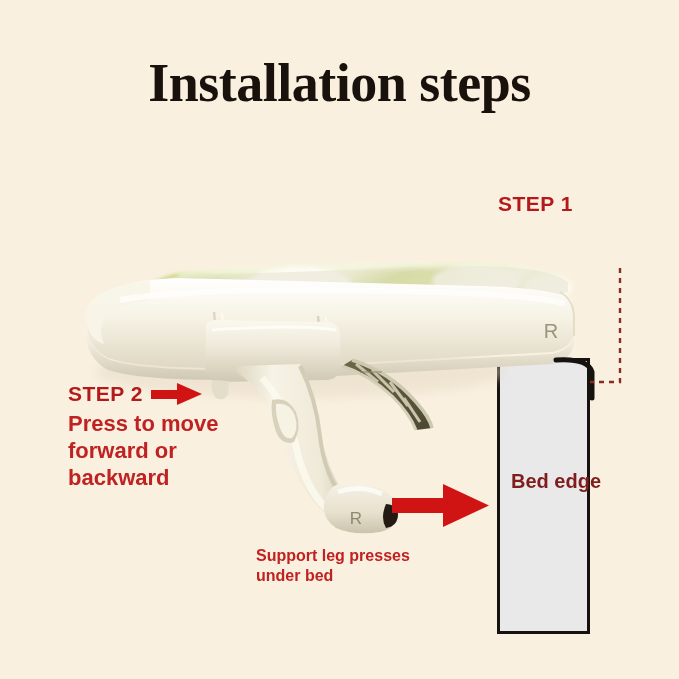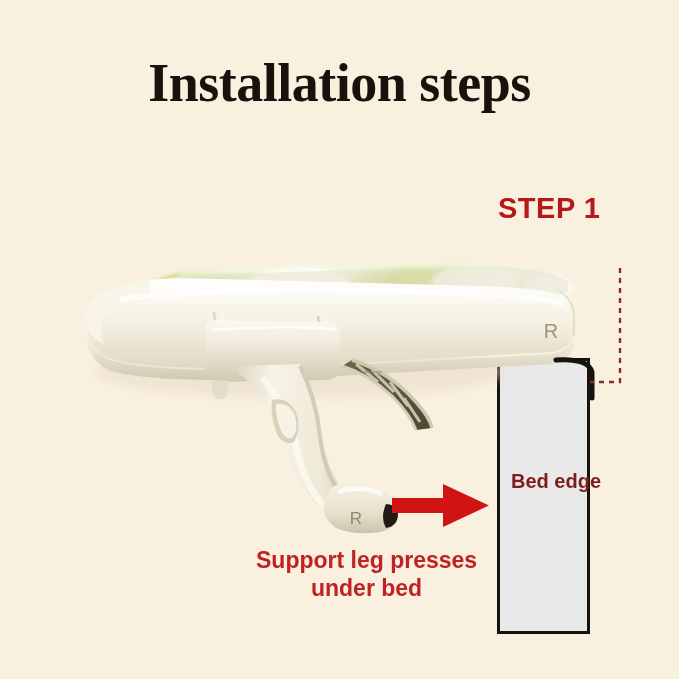--- a/index.html
+++ b/index.html
@@ -29,21 +29,21 @@
     letter-spacing: -0.5px;
     color: #19120c;
     white-space: nowrap;
   }
 
   
   .step-block { position: absolute; }
   .step-heading {
     font-family: "Liberation Sans", sans-serif;
     font-weight: bold;
-    font-size: 29px;
+    font-size: 21px;
     letter-spacing: 0.5px;
     color: #b41a1a;
     line-height: 1.05;
     white-space: nowrap;
     display: flex;
     align-items: center;
     gap: 8px;
   }
   .step-body {
     font-family: "Liberation Sans", sans-serif;
@@ -61,25 +61,24 @@
   
   .inline-arrow { display: inline-block; width: 52px; height: 24px; }
 
   
   #leg-caption {
     position: absolute;
     left: 256px;
     top: 546px;
     font-family: "Liberation Sans", sans-serif;
     font-weight: bold;
-    font-size: 23px;
+    font-size: 16px;
     line-height: 1.22;
     color: #c02121;
     white-space: pre-line;
-    text-align: center;
   }
 
   
   #bed-edge {
     position: absolute;
     left: 497px;
     top: 358px;
     width: 93px;
     height: 276px;
     background: #e9e9ea;
@@ -266,17 +265,29 @@
       <polygon points="443,484 489,505.5 443,527" fill="#d01414"></polygon>
     </g>
   </svg>
 
   <div class="step-block" id="step1">
     <div class="step-heading">
       <span>STEP 1</span>
     </div>
   </div>
 
+  <div class="step-block" id="step2">
+    <div class="step-heading">
+      <span>STEP 2</span>
+      <svg class="inline-arrow" viewBox="0 0 52 24">
+        <rect x="0" y="8" width="30" height="9" fill="#d01414"></rect>
+        <polygon points="26,1 51,12 26,23" fill="#d01414"></polygon>
+      </svg>
+    </div>
+    <div class="step-body">Press to move
+forward or
+backward</div>
+  </div>
 
   <div id="leg-caption">Support leg presses
 under bed</div>
 
 </div>
 
 </body></html>

